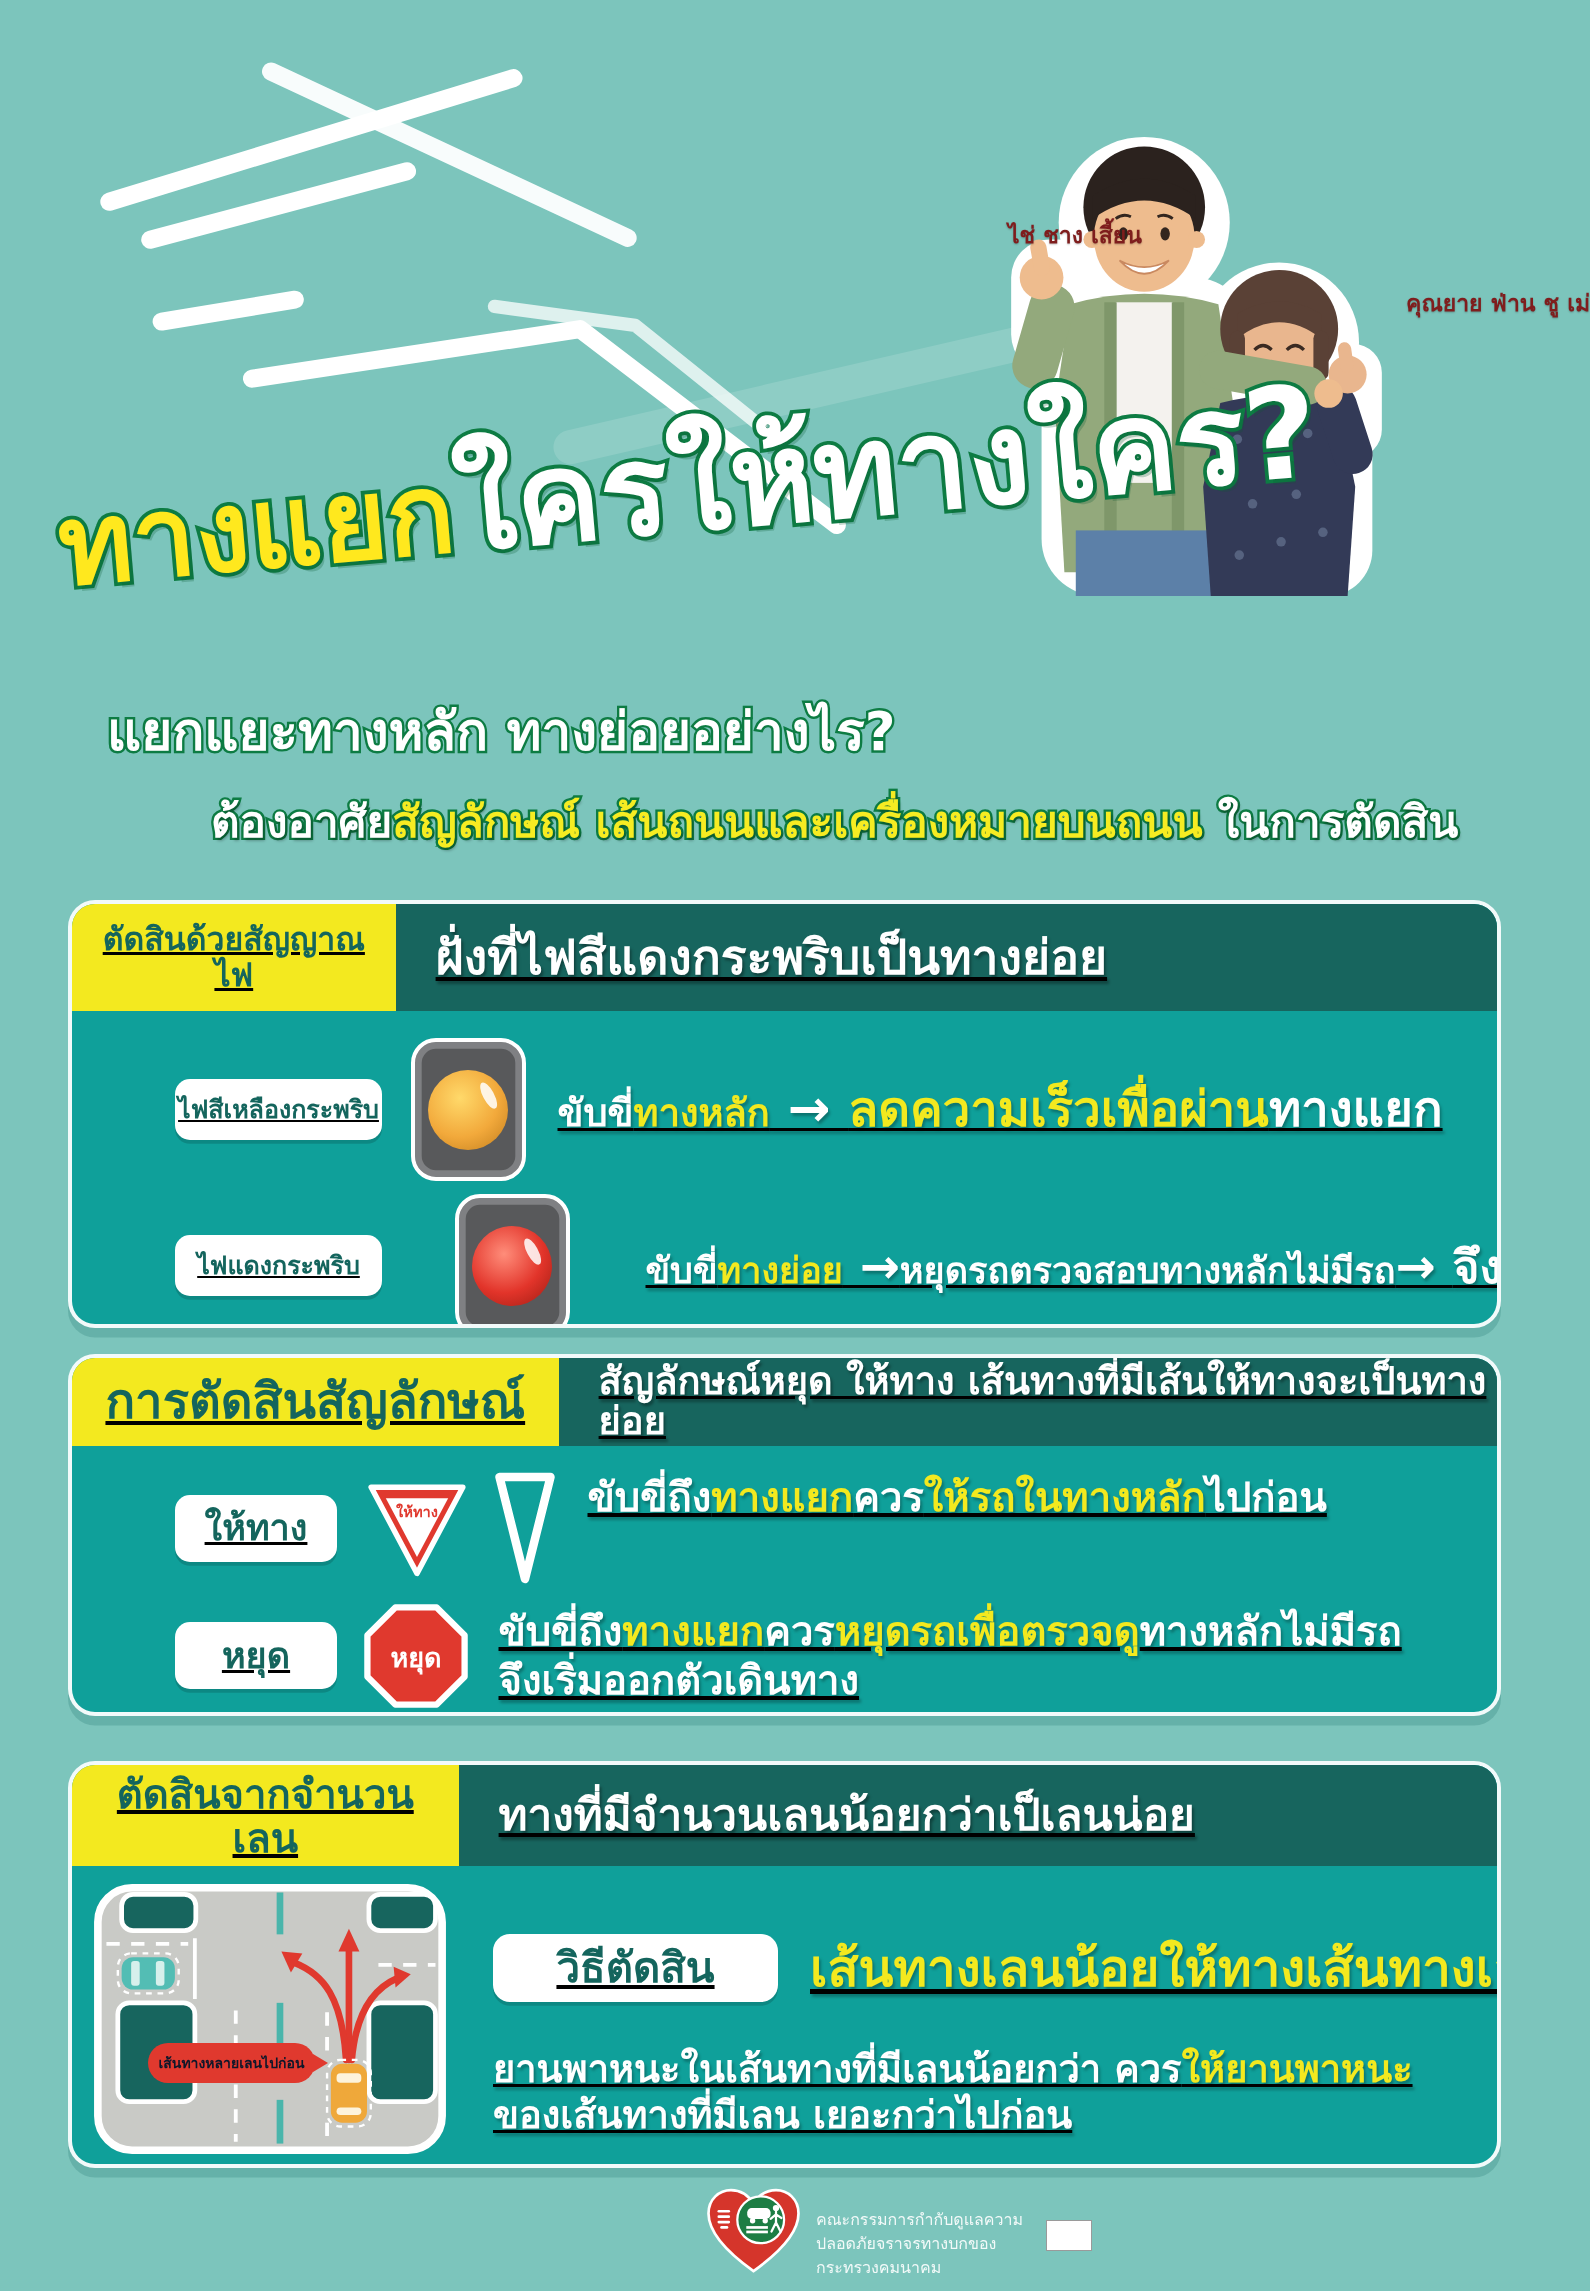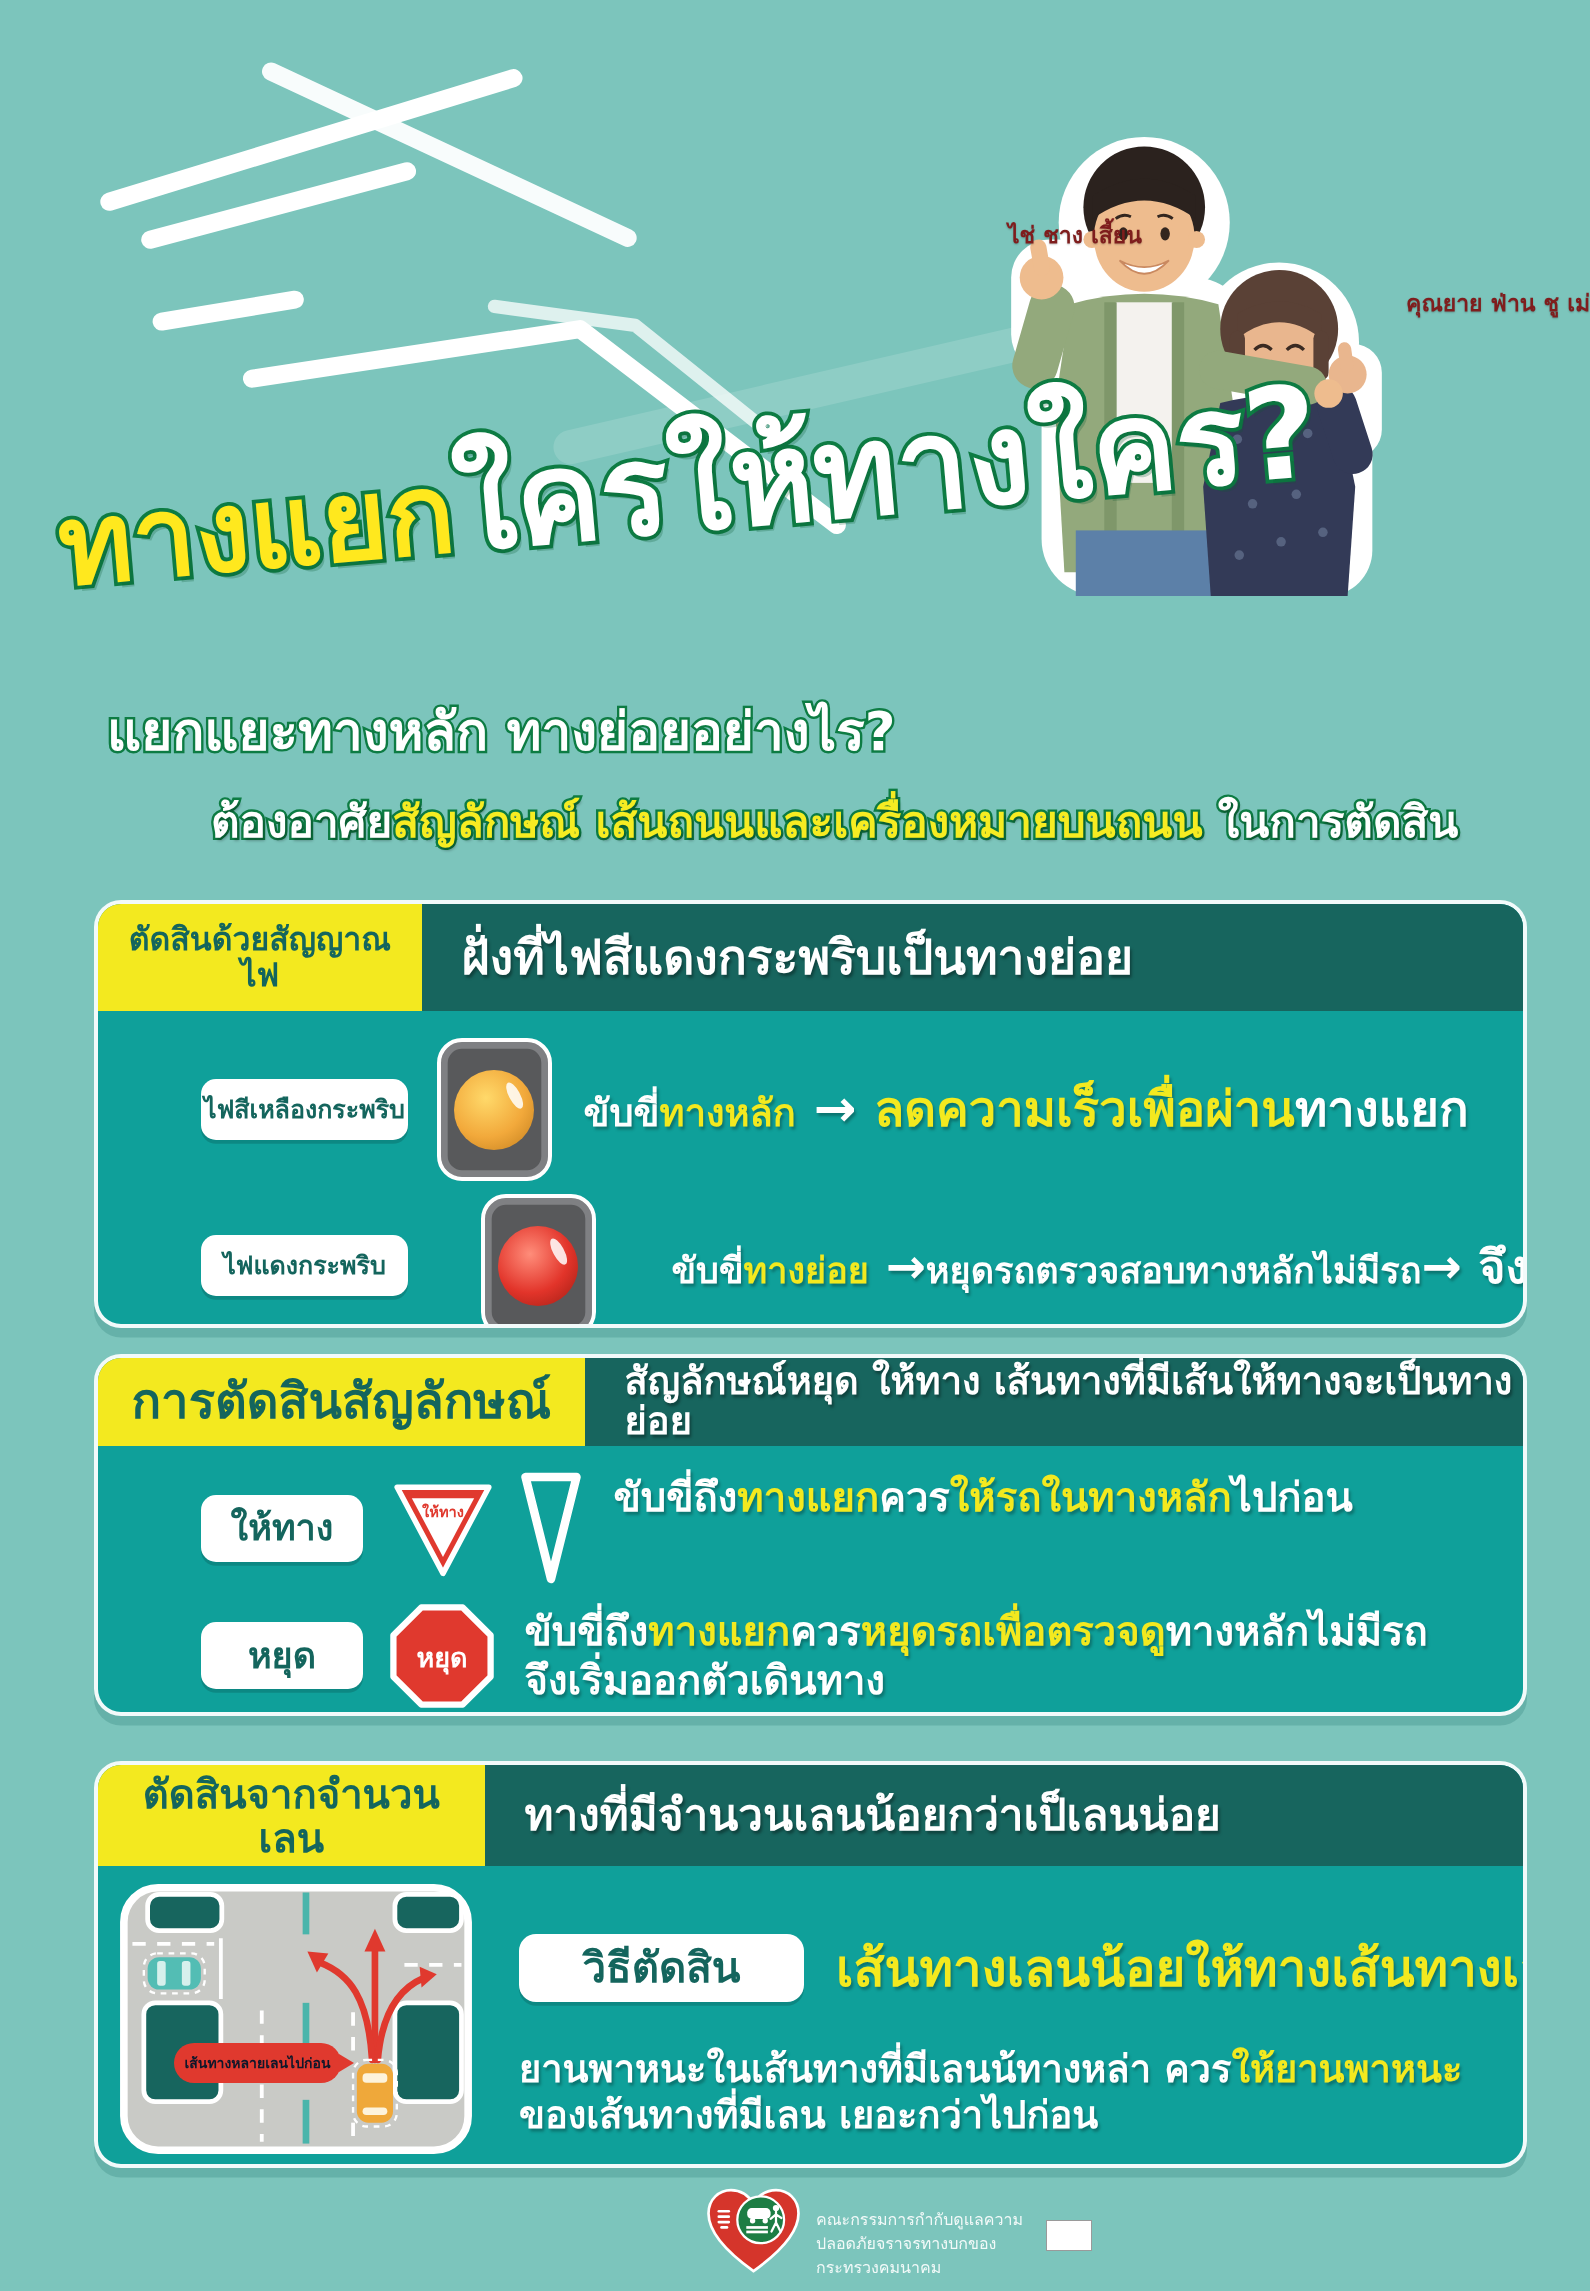--- a/index.html
+++ b/index.html
@@ -20,22 +20,22 @@
          display:flex;align-items:baseline;white-space:nowrap;}
   .t-yellow{font-size:112px;color:#ffe81e;-webkit-text-stroke:7.6px #0d7c43;paint-order:stroke fill;
             text-shadow:3.8px 5.7px 0 rgba(10,90,50,.25);}
   .t-white{font-size:127px;color:#ffffff;-webkit-text-stroke:7.6px #0d7c43;paint-order:stroke fill;
            text-shadow:3.8px 5.7px 0 rgba(10,90,50,.25);}
   #subtitle{left:107px;top:689px;font-size:53px;color:#ffffff;z-index:3;
             -webkit-text-stroke:4.8px #0d7c43;paint-order:stroke fill;white-space:nowrap;}
   #intro{left:211px;top:795px;font-size:44px;z-index:3;white-space:nowrap;
          -webkit-text-stroke:4.8px #0d7c43;paint-order:stroke fill;}
   
-  .card{left:94px;width:1425px;background:#0fa09a;border:4.8px solid rgba(255,255,255,.95);
-        border-radius:27px;overflow:hidden;z-index:3;box-shadow:0 9.5px 0 rgba(0,90,85,.18);}
+  .card{left:68px;width:1425px;background:#0fa09a;border:4.8px solid rgba(255,255,255,.95);
+        border-radius:27px;overflow:hidden;z-index:3;box-shadow:0 9.5px 0 rgba(0,90,85,.18);text-decoration:underline;}
   .card-header{display:flex;height:101px;}
   .card-tag{background:#f3e91f;color:#14655d;display:flex;align-items:center;justify-content:center;
             text-align:center;flex:0 0 auto;padding:0 13.3px;line-height:1.1;}
   .card-heading{background:#17655e;color:#ffffff;flex:1;display:flex;align-items:center;
                 padding-left:40px;text-shadow:1.9px 2.9px 2.9px rgba(0,0,0,.35);line-height:1.05;}
   #card1 .card-header{height:107px;} #card1 .card-tag{width:297px;font-size:32px;} #card1 .card-heading{font-size:48px;}
   #card2 .card-header{height:88px;}  #card2 .card-tag{width:460px;font-size:49px;} #card2 .card-heading{font-size:38px;}
   #card3 .card-header{height:101px;} #card3 .card-tag{width:360px;font-size:40px;} #card3 .card-heading{font-size:44px;}
   .row{display:flex;align-items:center;padding-left:103px;}
   .pill{background:#ffffff;color:#14655d;border-radius:15px;display:flex;align-items:center;justify-content:center;
@@ -254,21 +254,21 @@
         <rect x="256" y="200" width="26" height="10" rx="4" fill="#fdf3dc"></rect>
         <rect x="256" y="236" width="26" height="8" rx="4" fill="#fdf3dc"></rect>
       </svg>
       <div class="bubble">เส้นทางหลายเลนไปก่อน</div>
     </div>
     <div id="lane-right">
       <div id="method-row">
         <div class="pill" id="method-pill">วิธีตัดสิน</div>
         <div id="method-text">เส้นทางเลนน้อยให้ทางเส้นทางเลนเยอะ</div>
       </div>
-      <div id="lane-text" class="rich"><span style="color: rgb(255, 255, 255);">ยานพาหนะในเส้นทางที่มีเลนน้ทางหล่า ควร</span><span style="color: rgb(243, 233, 31);">ให้ยานพาหนะ</span><span style="color: rgb(255, 255, 255);">ของเส้นทางที่มีเลน เยอะกว่าไปก่อน</span></div>
+      <div id="lane-text" class="rich"><span style="color: rgb(255, 255, 255);">ยานพาหนะในเส้นทางที่มีเลนน้อยกว่า ควร</span><span style="color: rgb(243, 233, 31);">ให้ยานพาหนะ</span><span style="color: rgb(255, 255, 255);">ของเส้นทางที่มีเลน เยอะกว่าไปก่อน</span></div>
     </div>
   </div>
 </div>
 
 <svg id="footer-logo" class="abs" viewBox="0 0 110 100">
   <path d="M55 94 C20 69 5 49 5 30 C5 14 17 4 30 4 C42 4 50 11 55 19 C60 11 68 4 80 4 C93 4 105 14 105 30 C105 49 90 69 55 94 Z" fill="#d5352b" stroke="#ffffff" stroke-width="3"></path>
   <g fill="#ffffff">
     <rect x="15" y="26" width="14" height="3" rx="1.5"></rect>
     <rect x="15" y="32" width="14" height="3" rx="1.5"></rect>
     <rect x="15" y="38" width="14" height="3" rx="1.5"></rect>

